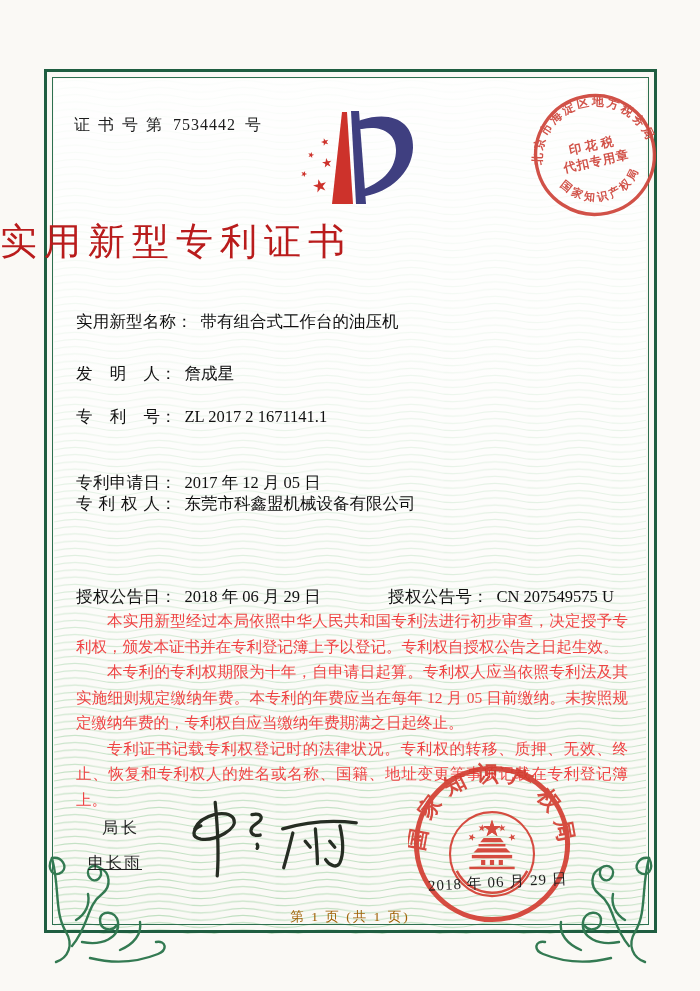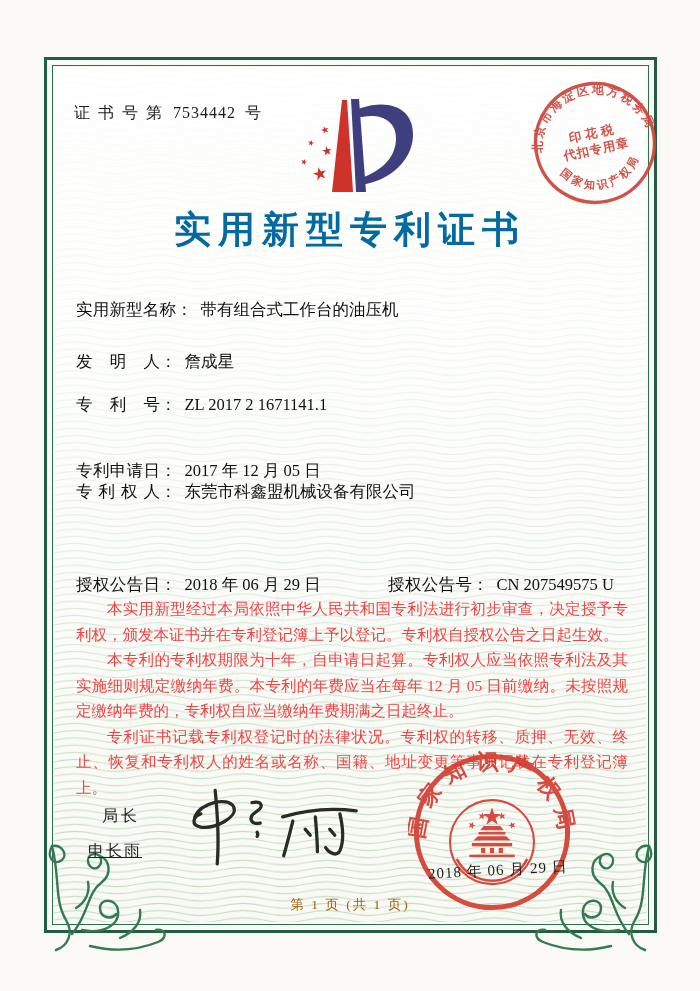--- a/index.html
+++ b/index.html
@@ -1,41 +1,41 @@
 <!DOCTYPE html>
 <html><head>
 <meta charset="utf-8">
 <style>
   html,body{margin:0;padding:0;}
   body{
     width:700px;height:991px;background:#faf9f5;
     font-family:"Liberation Serif","DejaVu Serif",serif;
     position:relative;overflow:hidden;color:#141414;
   }
-  .page{position:absolute;inset:0;}
+  .page{position:absolute;inset:0;margin-top:12px;}
   
   .frame-outer{position:absolute;left:44px;top:57px;right:43px;bottom:58px;
     border:3px solid #1f5e41;}
   .frame-inner{position:absolute;left:52px;top:65px;right:51px;bottom:66px;
     border:1px solid #2d7050;}
   .guilloche{position:absolute;left:54px;top:67px;}
   .fade{position:absolute;left:54px;top:67px;width:592px;height:855px;
     background:linear-gradient(180deg,
       rgba(255,255,255,.93) 0%,
       rgba(255,255,255,.8) 30%,
       rgba(255,255,255,.55) 55%,
       rgba(255,255,255,.18) 78%,
       rgba(255,255,255,.06) 100%);}
   
   .cert-no{position:absolute;left:74px;top:103px;font-size:16px;letter-spacing:2px;color:#1c1c1c;}
   .cert-no .num{letter-spacing:1px;padding:0 3px;}
   .logo{position:absolute;left:282px;top:94px;}
   .tax-stamp{position:absolute;left:528px;top:76px;transform:rotate(-12deg);opacity:.93;}
-  .title{position:absolute;left:0;top:205px;width:100%;text-align:center;
-    font-size:37px;font-weight:bold;letter-spacing:7px;color:#0369a1;}
+  .title{position:absolute;left:0;top:205px;width:100%;text-align:left;
+    font-size:37px;font-weight:normal;letter-spacing:7px;color:#b91c1c;}
   
   .row{position:absolute;left:76px;font-size:16.5px;color:#101010;white-space:nowrap;}
   .fl{display:inline-block;text-align:justify;text-align-last:justify;vertical-align:top;}
   .w6{width:100px;} .w5{width:84px;}
   .val{padding-left:8px;}
   .addr-val{display:inline-block;white-space:normal;width:432px;line-height:24px;vertical-align:top;}
   .grant-right{position:absolute;left:312px;top:0;}
   
   .paras{position:absolute;left:76px;top:596px;width:552px;font-size:15.5px;
     line-height:25.5px;color:#ef4444;text-align:justify;}

